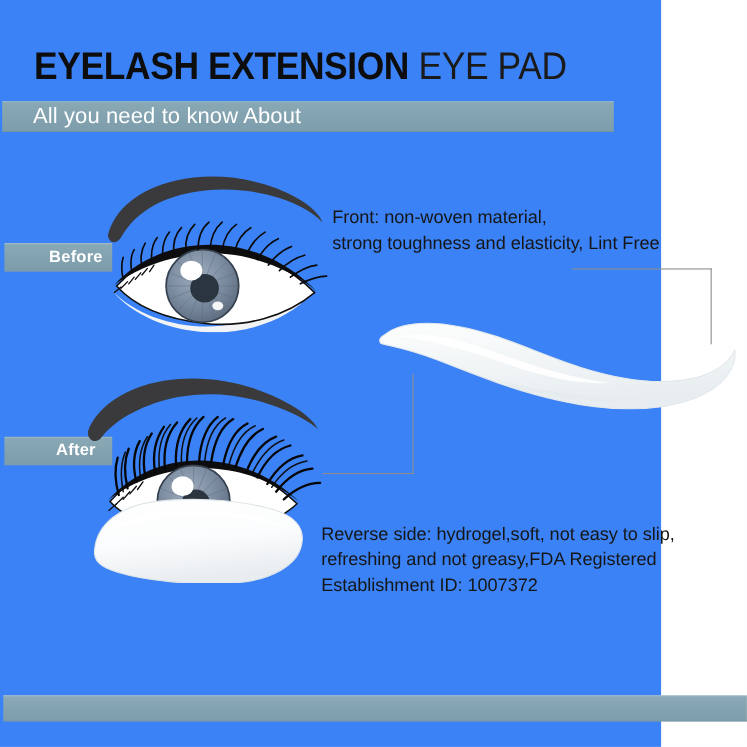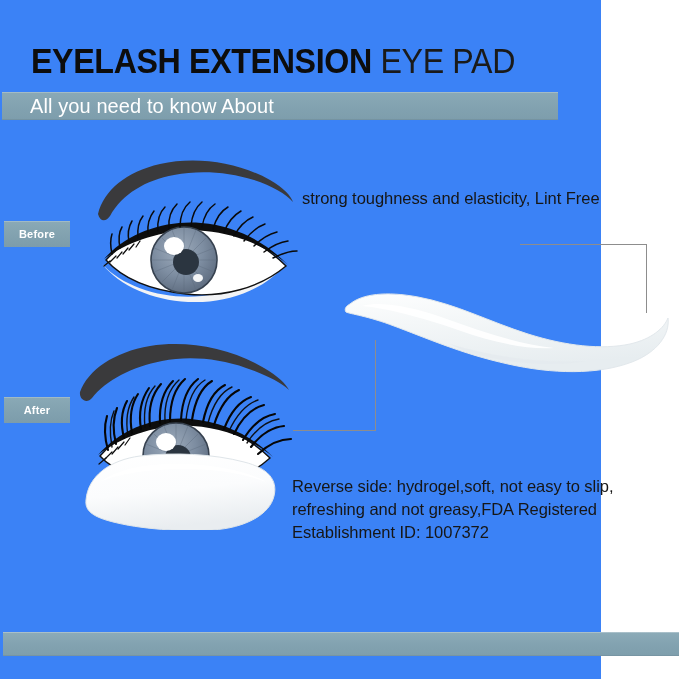--- a/index.html
+++ b/index.html
@@ -81,27 +81,28 @@
     box-shadow: inset 0 1px 0 rgba(255,255,255,0.25),
                 inset 0 -1px 0 rgba(0,0,0,0.05);
   }
 
   
   .tag {
     position: absolute;
     height: 26px;
     background: linear-gradient(180deg, #8aa9b6 0%, #81a1af 60%, #7c9cab 100%);
     color: #ffffff;
-    font-size: 11px;
+    font-size: 15px;
     font-weight: 700;
     line-height: 26px;
     text-align: center;
     letter-spacing: 0.2px;
     font-family: "Liberation Sans Narrow", "Liberation Sans", sans-serif;
     box-shadow: inset 0 1px 0 rgba(255,255,255,0.2);
+    padding-left: 32px;
   }
   .tag-before { left: 4px; top: 221px; width: 66px; }
   .tag-after  { left: 4px; top: 397px; width: 66px; }
 
   
   .callout {
     position: absolute;
     color: #161616;
     font-size: 16.5px;
     line-height: 23px;
@@ -332,20 +333,21 @@
       <path d="M110,62 C150,74 200,82 246,79 C210,86 160,80 126,70 Z" fill="#e4eaee" opacity="0.7"></path>
     </svg>
   </div>
 
   <div class="leader leader-top-h"></div>
   <div class="leader leader-top-v"></div>
   <div class="leader leader-bot-v"></div>
   <div class="leader leader-bot-h"></div>
 
   <div class="callout callout-front">
+    <span class="ln">Front: non-woven material,</span>
     <span class="ln">strong toughness and elasticity, Lint Free</span>
   </div>
 
   <div class="callout callout-reverse">
     <span class="ln">Reverse side: hydrogel,soft, not easy to slip,</span>
     <span class="ln">refreshing and not greasy,FDA Registered</span>
     <span class="ln">Establishment ID: 1007372</span>
   </div>
 
   <div class="footer-band"></div>

